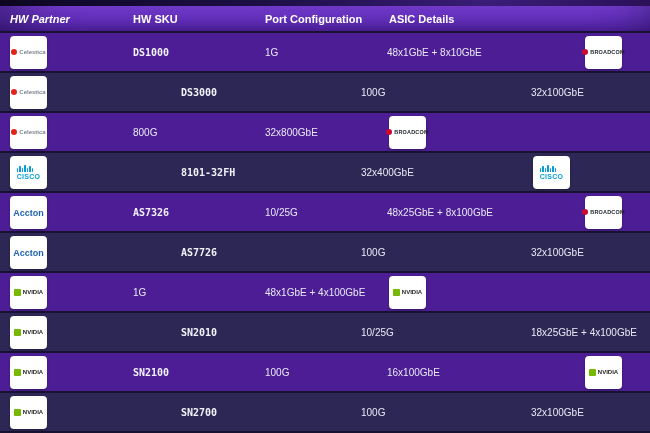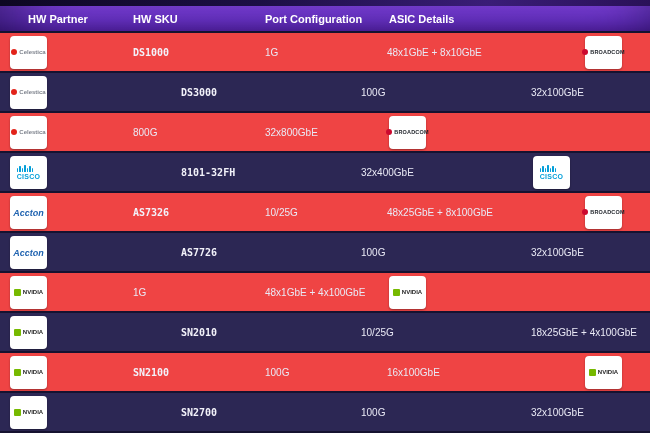--- a/index.html
+++ b/index.html
@@ -19,27 +19,27 @@
     align-items:center;
   }
   .header-row{
     height:25px;
     background:linear-gradient(180deg,#7a3fd6 0%,#6530bd 55%,#50209c 100%);
     box-shadow:inset 60px 0 60px -40px rgba(20,10,60,.55), inset -40px 0 50px -35px rgba(20,10,60,.45);
     color:#ffffff;
     font-size:11px;font-weight:bold;
   }
   .h-cell{white-space:nowrap;}
-  .h-cell.first{padding-left:28px;}
+  .h-cell.first{padding-left:10px;font-style:italic;}
   .h-cell.last{padding-left:2px;}
   .tbody{width:100%;}
   .tr{
     height:38px;margin-top:2px;
   }
-  .tr.odd{background:#ef4444;}
+  .tr.odd{background:#4c1d95;}
   .tr.even{background:#2c2754;gap:48px;}
   .cell{font-size:10px;color:#e9e9f5;white-space:nowrap;}
   .cell.first{padding-left:10px;}
   .cell.last{padding-left:2px;}
   .sku{
     font-family:"DejaVu Sans Mono", monospace;
     font-weight:bold;font-size:10px;color:#f2f2fa;letter-spacing:0px;
   }
   .tile{
     width:37px;height:33px;background:#ffffff;border-radius:4px;
@@ -47,21 +47,21 @@
     box-shadow:0 1px 2px rgba(0,0,0,.35);
   }
   
   .lg-row{display:flex;align-items:center;gap:2px;}
   .cel-icon{width:6px;height:6px;border-radius:50%;background:#e2231a;display:inline-block;}
   .cel-text{font-size:6px;color:#7d828c;font-weight:bold;}
   .bc-icon{width:6px;height:6px;border-radius:50%;background:#cc092f;display:inline-block;}
   .bc-text{font-size:5.5px;color:#1b1f26;font-weight:bold;letter-spacing:.2px;}
   .nv-icon{width:7px;height:7px;background:#76b900;border-radius:1px;display:inline-block;}
   .nv-text{font-size:6px;color:#1f1f1f;font-weight:bold;}
-  .accton-text{font-size:9px;color:#1e62b0;font-weight:bold;font-style:italic;}
+  .accton-text{font-size:9px;color:#1e62b0;font-weight:bold;}
   .cisco-bars{display:flex;align-items:flex-end;gap:1px;height:8px;margin-bottom:1px;}
   .cisco-bars span{width:1.5px;background:#049fd9;display:inline-block;border-radius:.5px;}
   .cisco-text{font-size:7px;color:#049fd9;font-weight:bold;letter-spacing:.3px;line-height:1;}
 </style>
 </head>
 <body>
 
 <div class="top-strip"></div>
 
 <div class="header-row grid-cols">

